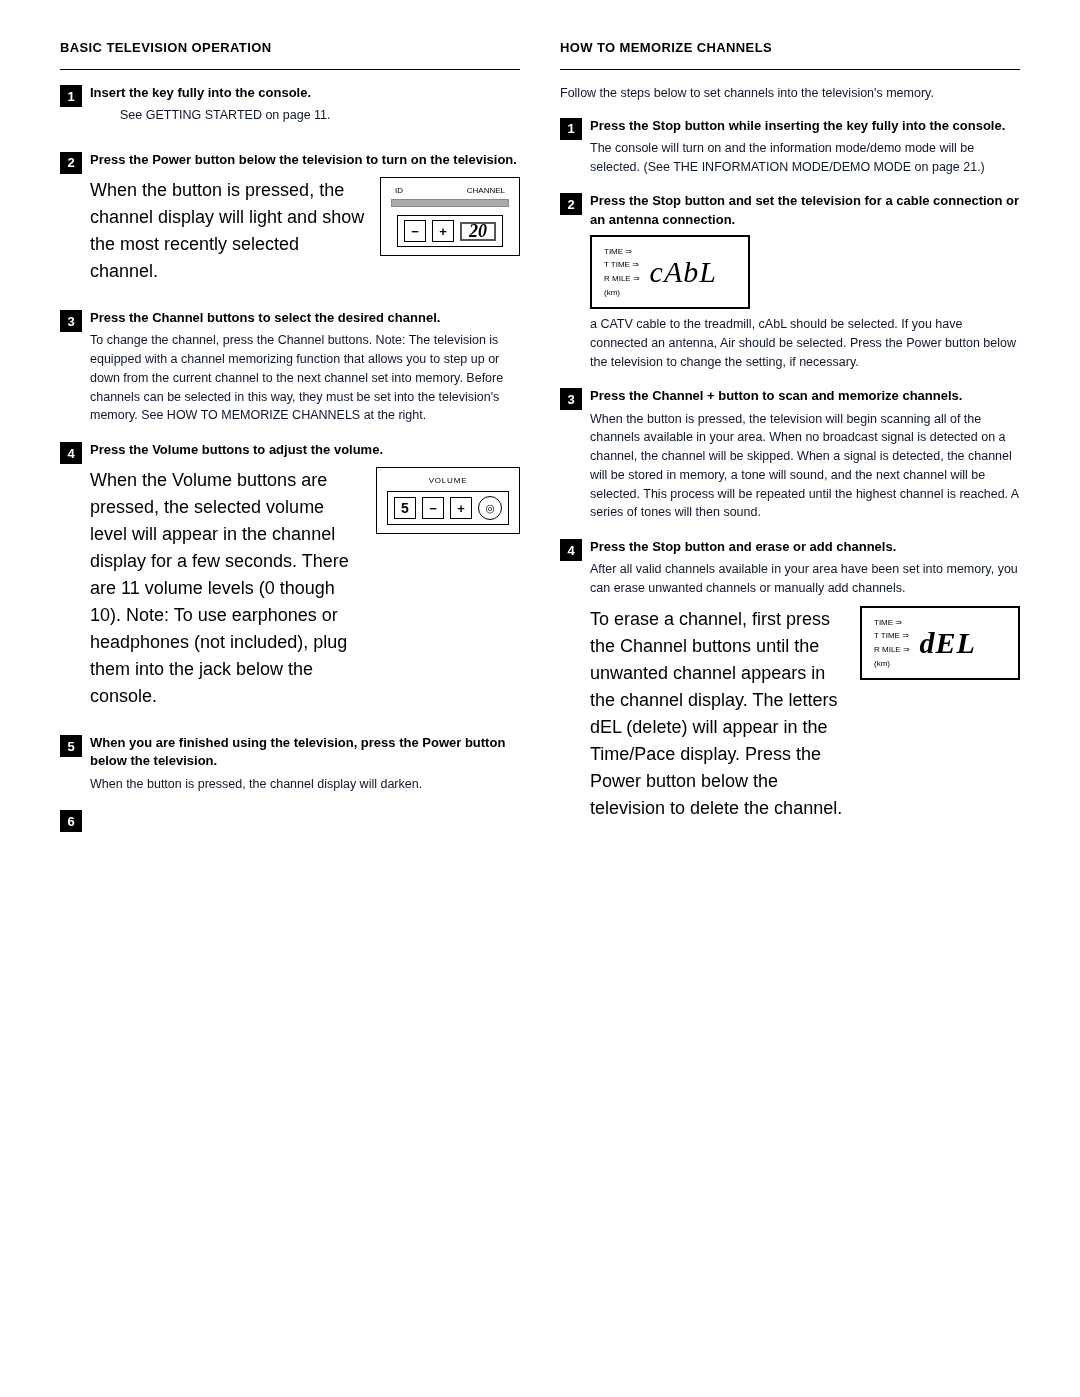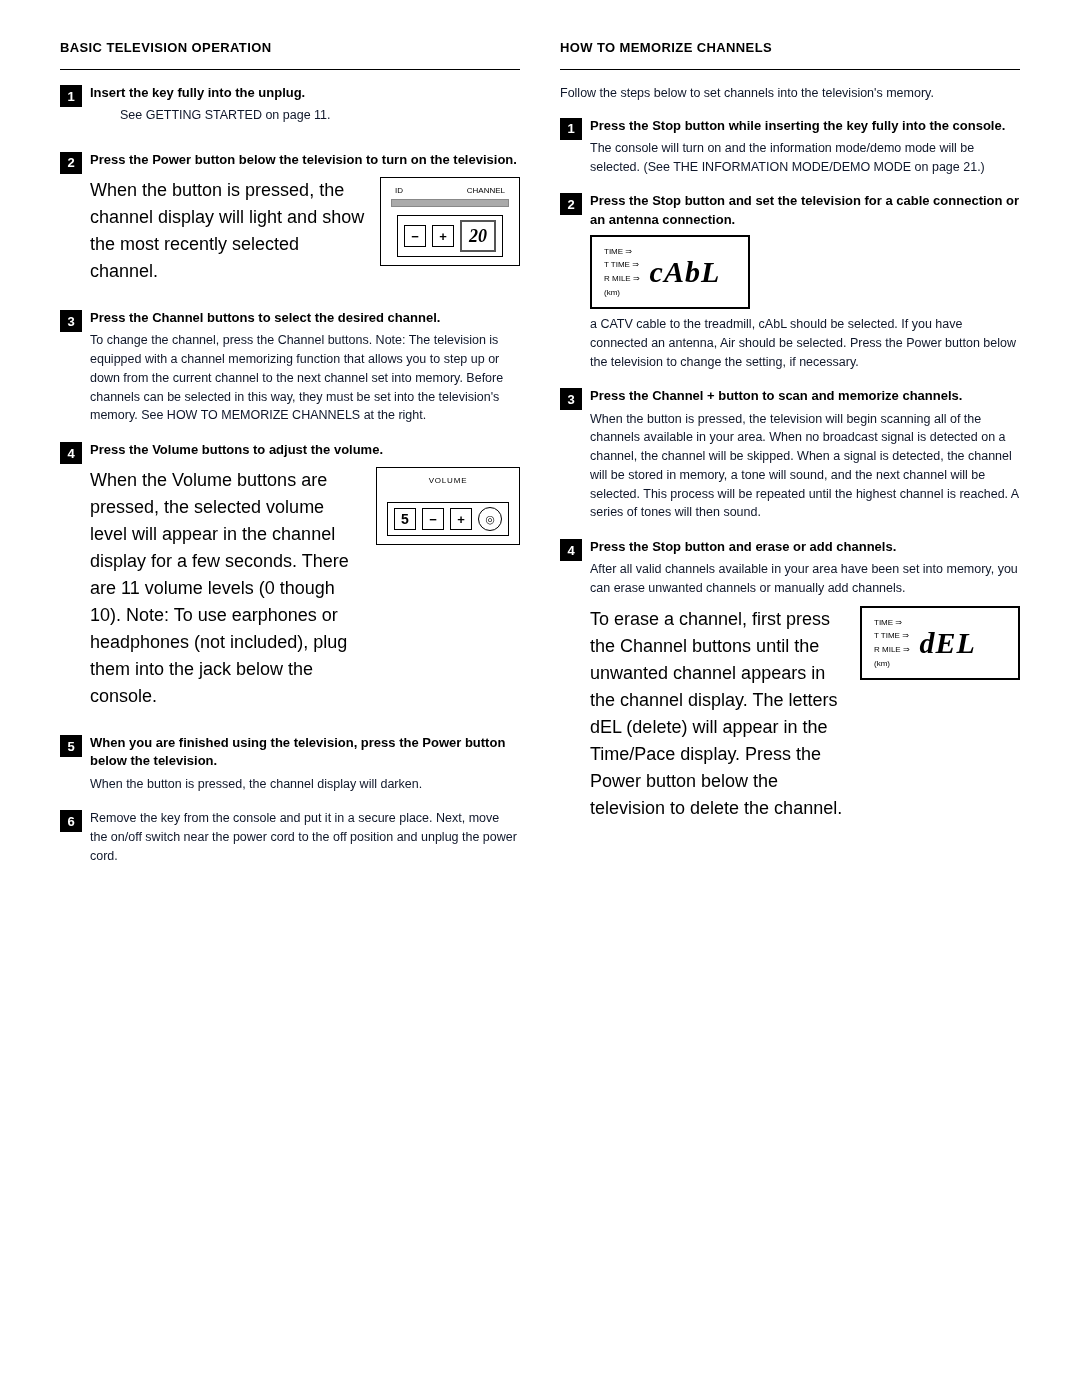--- a/index.html
+++ b/index.html
@@ -90,42 +90,42 @@
 
 <div class="page">
 
   <div class="column">
     <div class="section-title">BASIC TELEVISION OPERATION</div>
     <hr class="divider">
 
     <div class="step">
       <div class="step-number">1</div>
       <div class="step-content">
-        <div class="step-heading">Insert the key fully into the unplug.</div>
+        <div class="step-heading">Insert the key fully into the console.</div>
         <div class="sub-indent step-body">See GETTING STARTED on page 11.</div>
       </div>
     </div>
 
     <div class="step">
       <div class="step-number">2</div>
       <div class="step-content">
         <div class="step-heading">Press the Power button below the television to turn on the television.</div>
         <div class="inline-figure">
           <div class="text-part">When the button is pressed, the channel display will light and show the most recently selected channel.</div>
 
           <div style="border:1.5px solid #000; padding:8px 10px; display:inline-flex; flex-direction:column; align-items:center; gap:4px; min-width:140px;justify-content:flex-end;">
             <div style="display:flex; justify-content:space-between; width:100%; font-size:8px; padding:0 4px;">
               <span>ID</span>
               <span>CHANNEL</span>
             </div>
             <div style="width:100%; height:8px; background:#aaa; border:1px solid #888; margin-bottom:4px;"></div>
             <div style="display:flex; align-items:center; gap:6px; padding:4px 6px; border:1px solid #000;">
               <div style="width:22px;height:22px;border:1.5px solid #000;display:flex;align-items:center;justify-content:center;font-size:13px;font-weight:bold;">−</div>
               <div style="width:22px;height:22px;border:1.5px solid #000;display:flex;align-items:center;justify-content:center;font-size:13px;font-weight:bold;">+</div>
-              <div style="min-width:36px;height:32px;border:2px solid #555;display:flex;align-items:center;justify-content:center;font-size:18px;font-weight:bold;font-style:italic;font-family:serif;">20</div>
+              <div style="min-width:36px;height:19px;border:2px solid #555;display:flex;align-items:center;justify-content:center;font-size:18px;font-weight:bold;font-style:italic;font-family:serif;">20</div>
             </div>
           </div>
         </div>
       </div>
     </div>
 
     <div class="step">
       <div class="step-number">3</div>
       <div class="step-content">
         <div class="step-heading">Press the Channel buttons to select the desired channel.</div>
@@ -136,21 +136,21 @@
     <div class="step">
       <div class="step-number">4</div>
       <div class="step-content">
         <div class="step-heading">Press the Volume buttons to adjust the volume.</div>
         <div class="inline-figure">
           <div class="text-part">
             <span>When the Volume buttons are pressed, the selected volume level will appear in the channel display for a few seconds. There are 11 volume levels (0 though 10). Note: To use earphones or headphones (not included), plug them into the jack below the console.</span>
           </div>
 
           <div style="border:1.5px solid #000; padding:8px 10px; display:inline-flex; flex-direction:column; align-items:center; gap:4px; min-width:140px;">
-            <div style="font-size:8px; text-align:center; letter-spacing:0.1em; margin-bottom:13px;">
+            <div style="font-size:8px; text-align:center; letter-spacing:0.1em; margin-bottom:2px;">
               <span>VOLUME</span>
             </div>
             <div style="display:flex; align-items:center; gap:6px; padding:4px 6px; border:1px solid #000;">
               <div style="width:22px;height:22px;border:1.5px solid #000;display:flex;align-items:center;justify-content:center;font-size:14px;font-weight:bold;">5</div>
               <div style="width:22px;height:22px;border:1.5px solid #000;display:flex;align-items:center;justify-content:center;font-size:13px;font-weight:bold;">−</div>
               <div style="width:22px;height:22px;border:1.5px solid #000;display:flex;align-items:center;justify-content:center;font-size:13px;font-weight:bold;">+</div>
               <div style="width:24px;height:24px;border:1.5px solid #000;border-radius:50%;display:flex;align-items:center;justify-content:center;font-size:11px;">◎</div>
             </div>
           </div>
         </div>
@@ -161,21 +161,20 @@
       <div class="step-number">5</div>
       <div class="step-content">
         <div class="step-heading">When you are finished using the television, press the Power button below the television.</div>
         <div class="step-body">When the button is pressed, the channel display will darken.</div>
       </div>
     </div>
 
     <div class="step">
       <div class="step-number">6</div>
       <div class="step-content">
-        <div class="step-body">Remove the key from the console and put it in a secure place. Next, move the on/off switch near the power cord to the off position and unplug the power cord.</div>
       </div>
     </div>
   </div>
 
   <div class="column">
     <div class="section-title">HOW TO MEMORIZE CHANNELS</div>
     <hr class="divider">
     <div class="step-body" style="margin-bottom:14px;">Follow the steps below to set channels into the television's memory.</div>
 
     <div class="step">
@@ -192,21 +191,21 @@
         <div class="step-heading">Press the Stop button and set the television for a cable connection or an antenna connection.</div>
 
         <div style="display:flex;align-items:flex-start;gap:10px;margin:6px 0;">
           <div style="border:2px solid #000;padding:8px 12px;display:flex;align-items:center;gap:10px;min-width:160px;">
             <div style="font-size:8px;line-height:1.7;white-space:nowrap;">
               <div>TIME ⇒</div>
               <div>T TIME ⇒</div>
               <div>R MILE ⇒</div>
               <div>(km)</div>
             </div>
-            <div style="font-size:30px;font-style:italic;font-family:serif;font-weight:bold;letter-spacing:1px;">cAbL</div>
+            <div style="font-size:30px;font-style:italic;font-family:serif;font-weight:normal;letter-spacing:1px;">cAbL</div>
           </div>
         </div>
         <div class="step-body">a CATV cable to the treadmill, cAbL should be selected. If you have connected an antenna, Air should be selected. Press the Power button below the television to change the setting, if necessary.</div>
       </div>
     </div>
 
     <div class="step">
       <div class="step-number">3</div>
       <div class="step-content">
         <div class="step-heading">Press the Channel + button to scan and memorize channels.</div>

